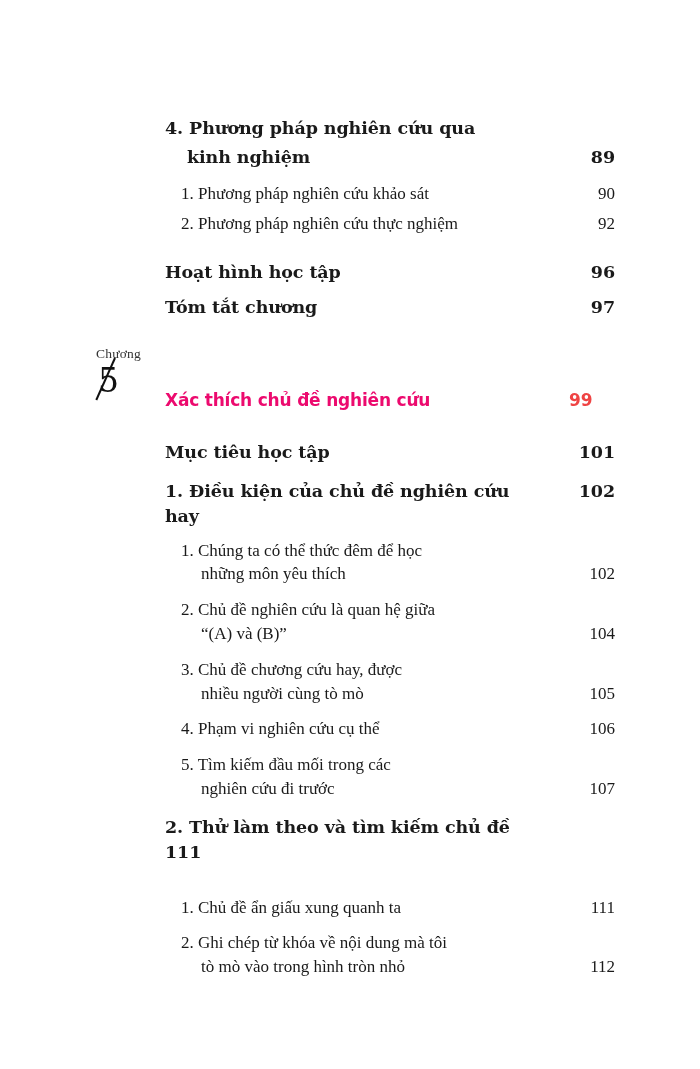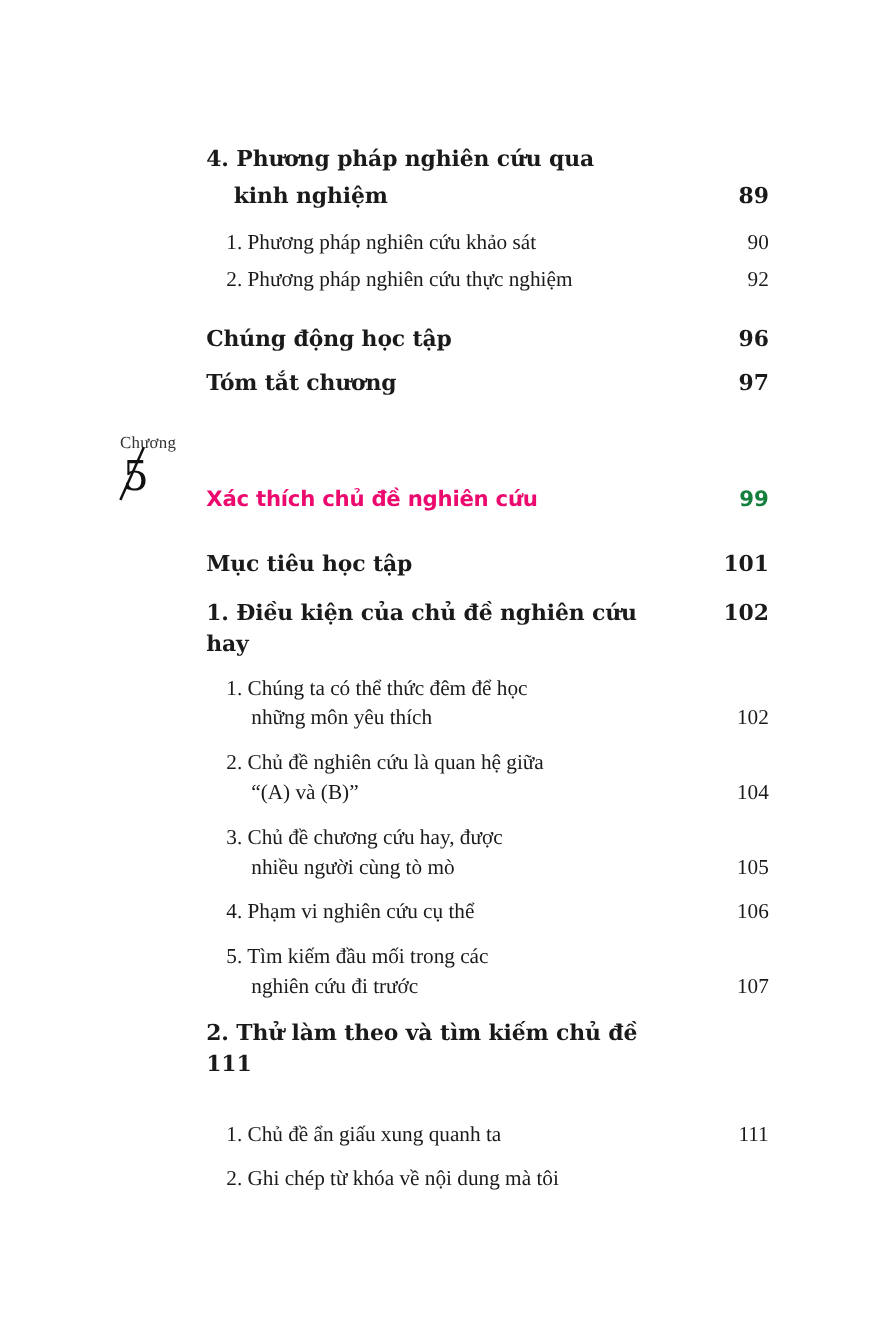--- a/index.html
+++ b/index.html
@@ -127,23 +127,22 @@
     font-family: "DejaVu Sans", sans-serif;
     font-weight: bold;
     font-size: 17px;
     color: #ec0a6e;
     letter-spacing: -0.2px;
   }
   .chapter-page {
     font-family: "DejaVu Sans", sans-serif;
     font-weight: bold;
     font-size: 17px;
-    color: #15803d;
+    color: #ef4444;
     flex: 0 0 46px;
-    text-align: right;
   }
 </style>
 </head>
 <body>
 
 <div class="page">
 
   <div class="toc" style="top:116px;">
 
     <div class="row lvl1">
@@ -170,21 +169,21 @@
         <div class="txt">
           <span>2.</span>
           <span>Phương pháp nghiên cứu thực nghiệm</span>
         </div>
         <div class="pg">92</div>
       </div>
     </div>
 
     <div style="margin-top:24px;">
       <div class="row lvl1" style="margin-bottom:10px;">
-        <div class="txt">Chúng động học tập</div>
+        <div class="txt">Hoạt hình học tập</div>
         <div class="pg">96</div>
       </div>
       <div class="row lvl1">
         <div class="txt">Tóm tắt chương</div>
         <div class="pg">97</div>
       </div>
     </div>
   </div>
 
   <div class="chapter" style="top:390px;">
@@ -289,16 +288,20 @@
         <div class="pg">111</div>
       </div>
 
       <div class="row lvl2" style="margin-bottom:0;">
         <div class="txt">
           <span>2.</span>
           <span>Ghi chép từ khóa về nội dung mà tôi</span>
         </div>
         <div class="pg">&nbsp;</div>
       </div>
+      <div class="row lvl2">
+        <div class="txt" style="padding-left:36px;text-indent:0;">tò mò vào trong hình tròn nhỏ</div>
+        <div class="pg">112</div>
+      </div>
     </div>
 
   </div>
 </div>
 
 </body></html>

